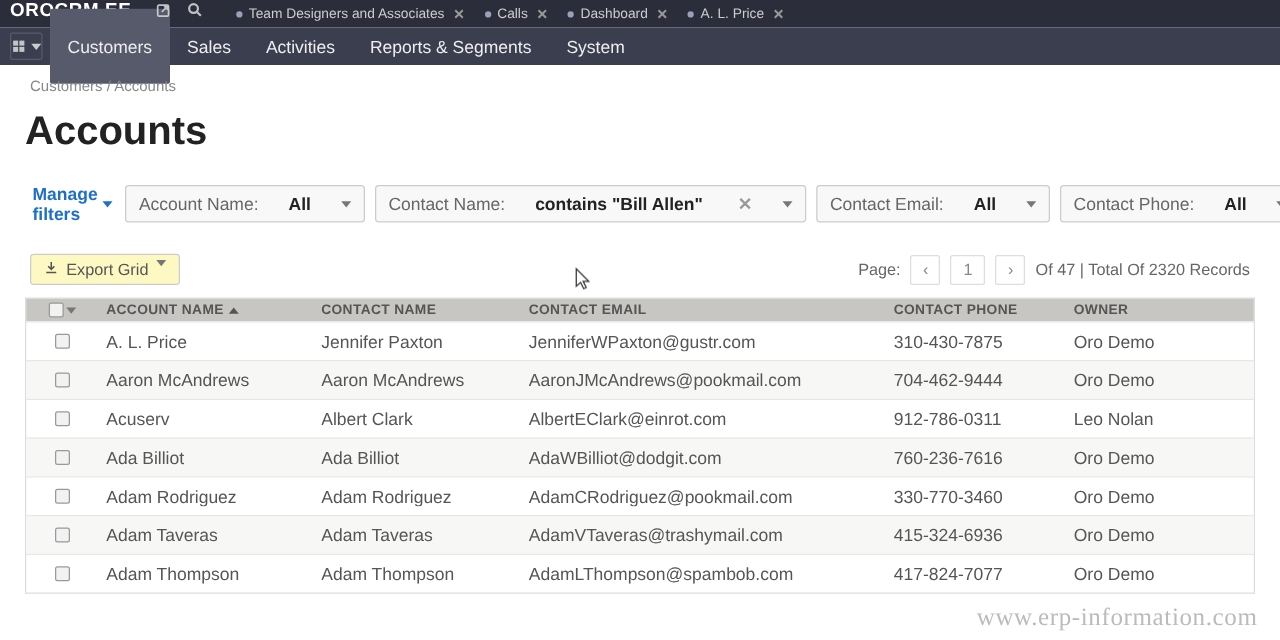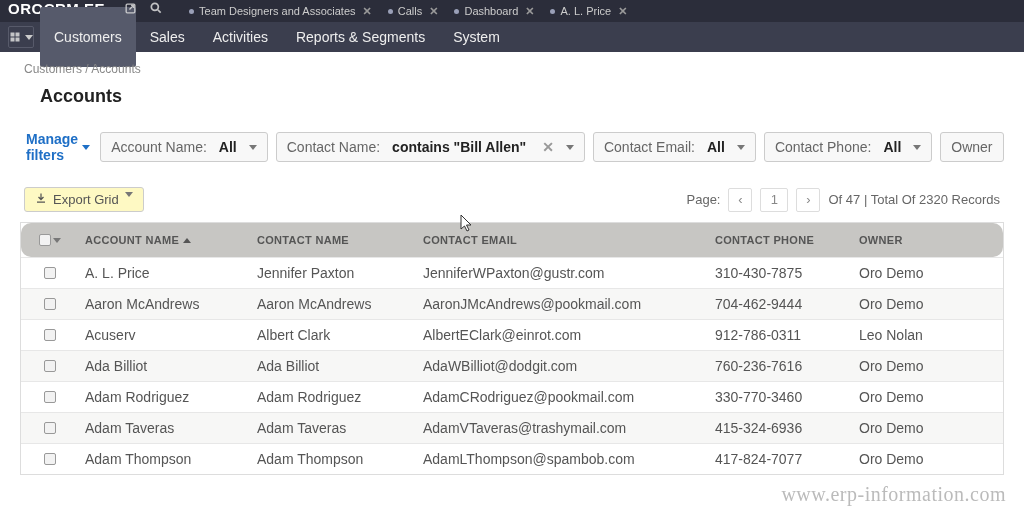--- a/index.html
+++ b/index.html
@@ -13,39 +13,39 @@
 .top-tab .dot { width:5px; height:5px; background:#9aa0b8; border-radius:50%; margin-right:5px; }
 .top-tab .x { margin-left:7px; font-weight:700; color:#999; cursor:pointer; }
 
 .menubar { background:#3b3e4e; height:30px; display:flex; align-items:center; padding:0 8px; }
 .menubar .square-btn { width:26px; height:22px; border:1px solid #575a6a; border-radius:2px; display:flex; align-items:center; justify-content:center; margin-right:6px; }
 .menubar .square-btn svg { opacity:.85; }
 .menu-item { padding:22px 14px; color:#eee; font-size:14px; border-radius:2px; cursor:pointer; }
 .menu-item.active { background:#565a6b; }
 
 .breadcrumb { padding:10px 24px 4px; font-size:12px; color:#888; }
-.page-title { padding:6px 40px 14px; font-size:18px; font-weight:700; color:#222; }
+.page-title { padding:6px 20px 14px; font-size:32px; font-weight:700; color:#222; }
 
 .filters { display:flex; align-items:center; gap:8px; padding:6px 24px 14px; flex-wrap:nowrap; }
 .manage-filters { color:#1e6fc6; font-size:14px; font-weight:600; display:flex; align-items:center; gap:4px; padding:4px 2px; }
-.filter-chip { border:1px solid #ccc; border-radius:3px; background:#f8f8f8; padding:6px 10px; font-size:14px; color:#555; display:flex; align-items:center; gap:12px; white-space:nowrap; }
+.filter-chip { border:1px solid #ccc; border-radius:3px; background:#f8f8f8; padding:6px 10px; font-size:14px; color:#555; display:flex; align-items:center; gap:24px; white-space:nowrap; }
 .filter-chip .lbl { color:#666; }
 .filter-chip .val { color:#222; font-weight:600; }
 .filter-chip .x { color:#999; font-weight:700; margin-left:4px; }
 .caret { width:0; height:0; border-left:4px solid transparent; border-right:4px solid transparent; border-top:5px solid #777; display:inline-block; }
 
 .toolbar { display:flex; align-items:center; padding:6px 24px 10px; }
 .export-btn { border:1px solid #ccc; border-radius:3px; background:#fef9c3; padding:4px 10px; font-size:13px; color:#555; display:flex; align-items:flex-start; gap:6px; }
 .spacer { flex:1; }
 .pager { display:flex; align-items:center; gap:8px; font-size:13px; color:#666; }
 .pager .sq { width:24px; height:24px; border:1px solid #ddd; border-radius:2px; display:flex; align-items:center; justify-content:center; color:#888; }
 .pager .pn { width:28px; text-align:center; }
 
 .grid { margin:0 20px; border:1px solid #ddd; }
-.thead { background:#c7c6c3; display:flex; align-items:center; height:34px; font-size:11px; font-weight:700; color:#555; letter-spacing:.3px;border-radius:10px; }
+.thead { background:#c7c6c3; display:flex; align-items:center; height:18px; font-size:11px; font-weight:700; color:#555; letter-spacing:.3px; }
 .col-chk { width:58px; display:flex; align-items:center; justify-content:center; gap:2px; }
 .col-acc   { width:178px; padding-left:6px; display:flex; align-items:center; gap:4px; }
 .col-cname { width:166px; }
 .col-email { width:292px; }
 .col-phone { width:144px; }
 .col-owner { flex:1; }
 .sort-up { width:0; height:0; border-left:4px solid transparent; border-right:4px solid transparent; border-bottom:5px solid #555; }
 .row { display:flex; align-items:center; height:31px; font-size:14px; color:#555; border-top:1px solid #e7e7e7; }
 .row:nth-child(even){ background:#f7f7f6; }
 .row .cell { overflow:hidden; text-overflow:ellipsis; white-space:nowrap; }

